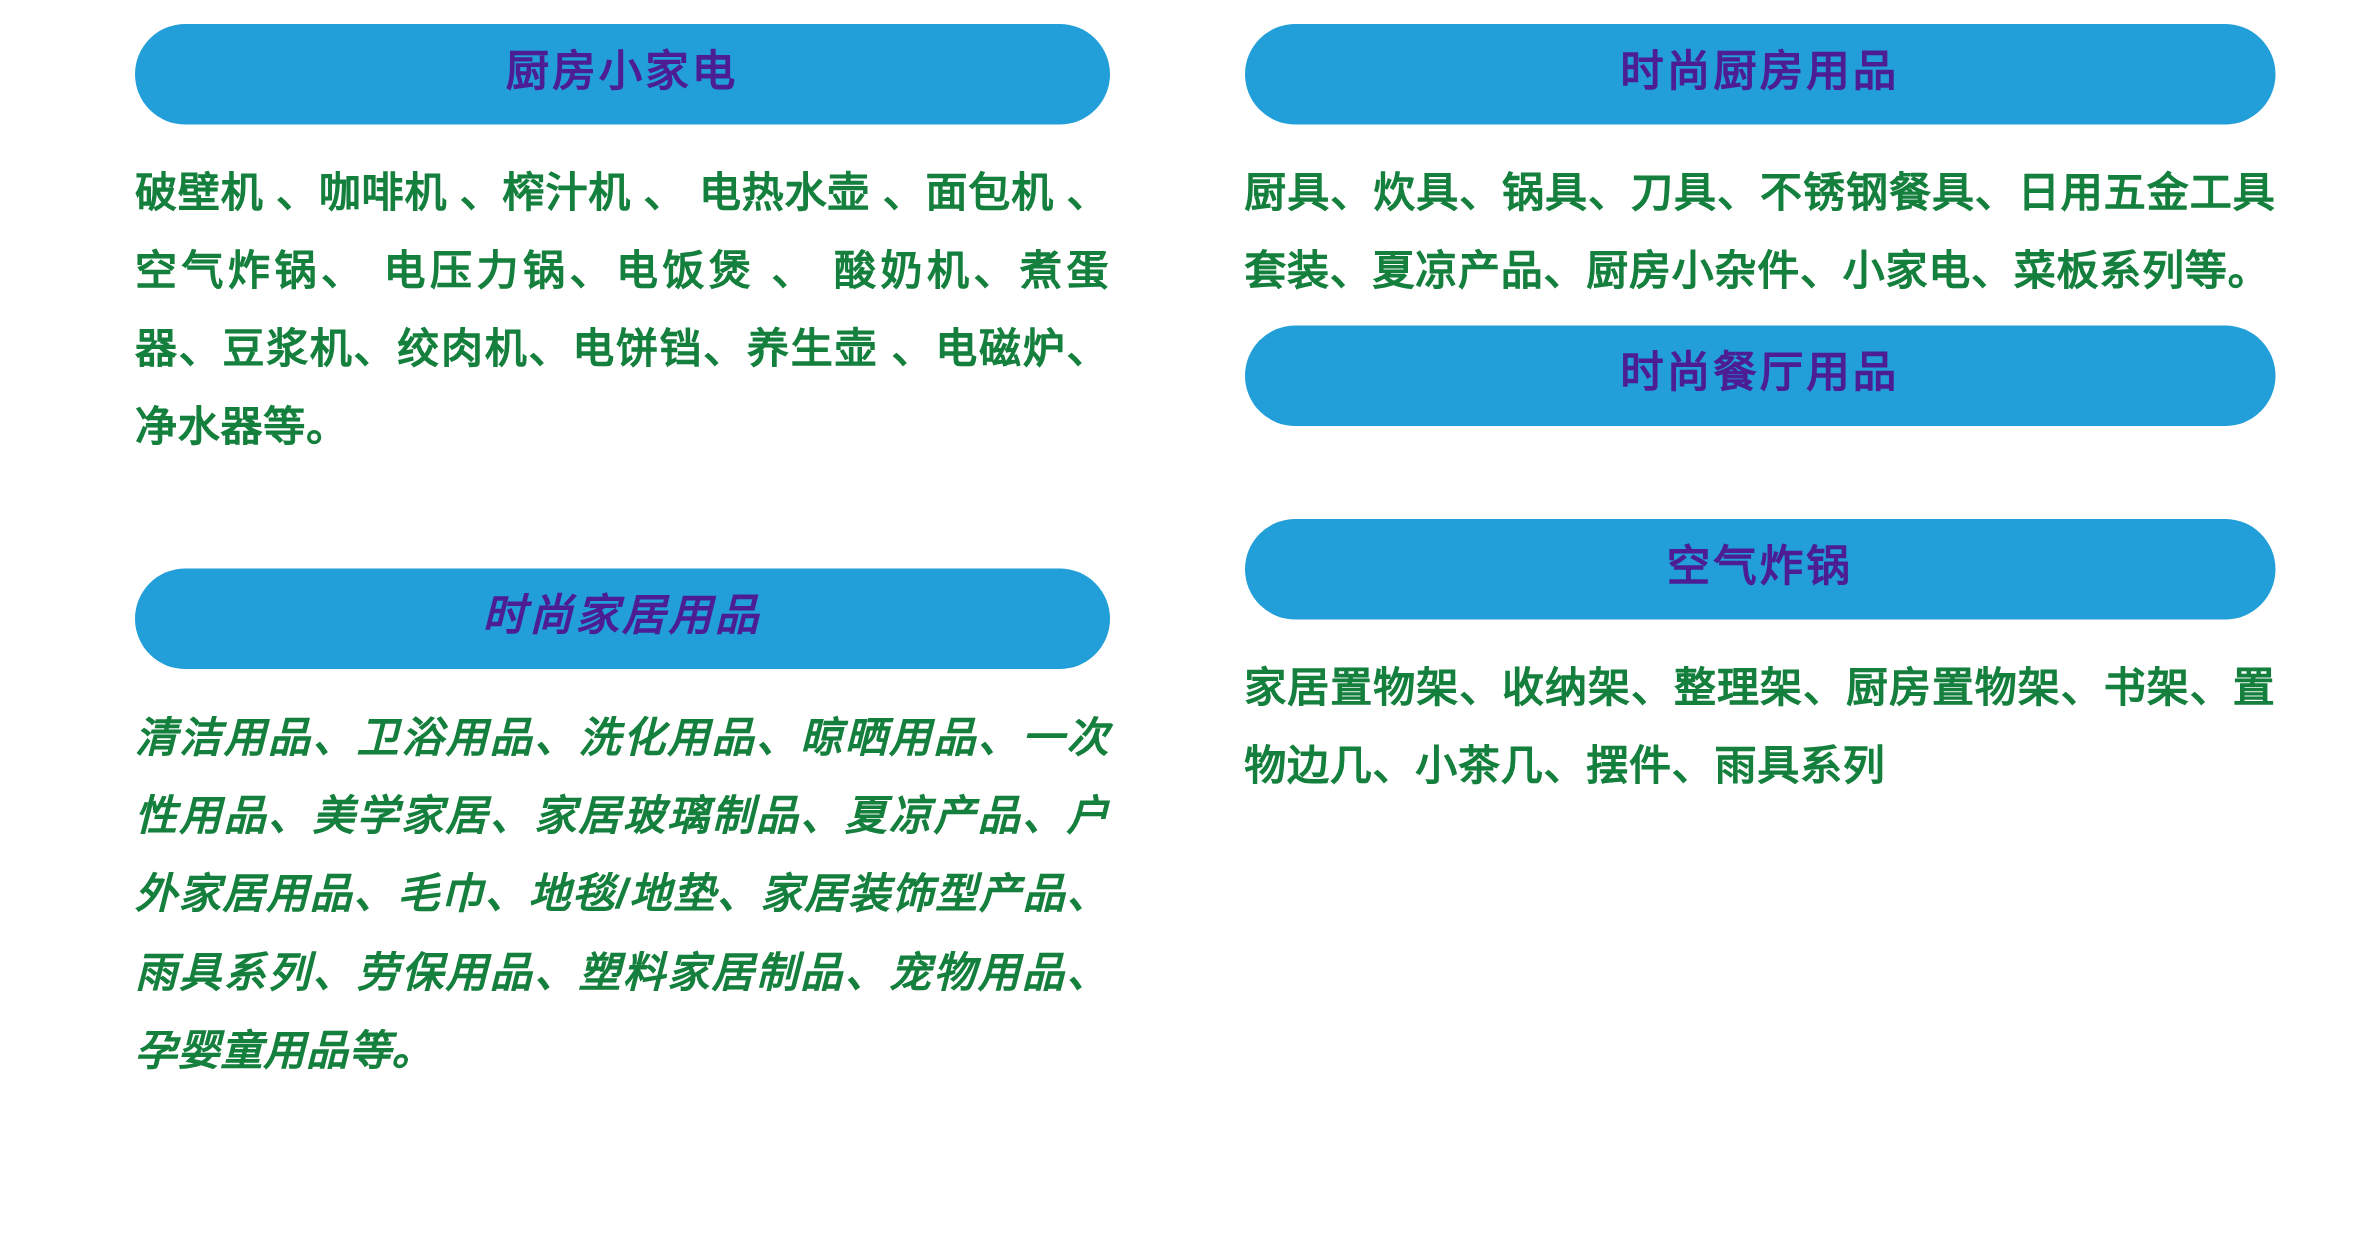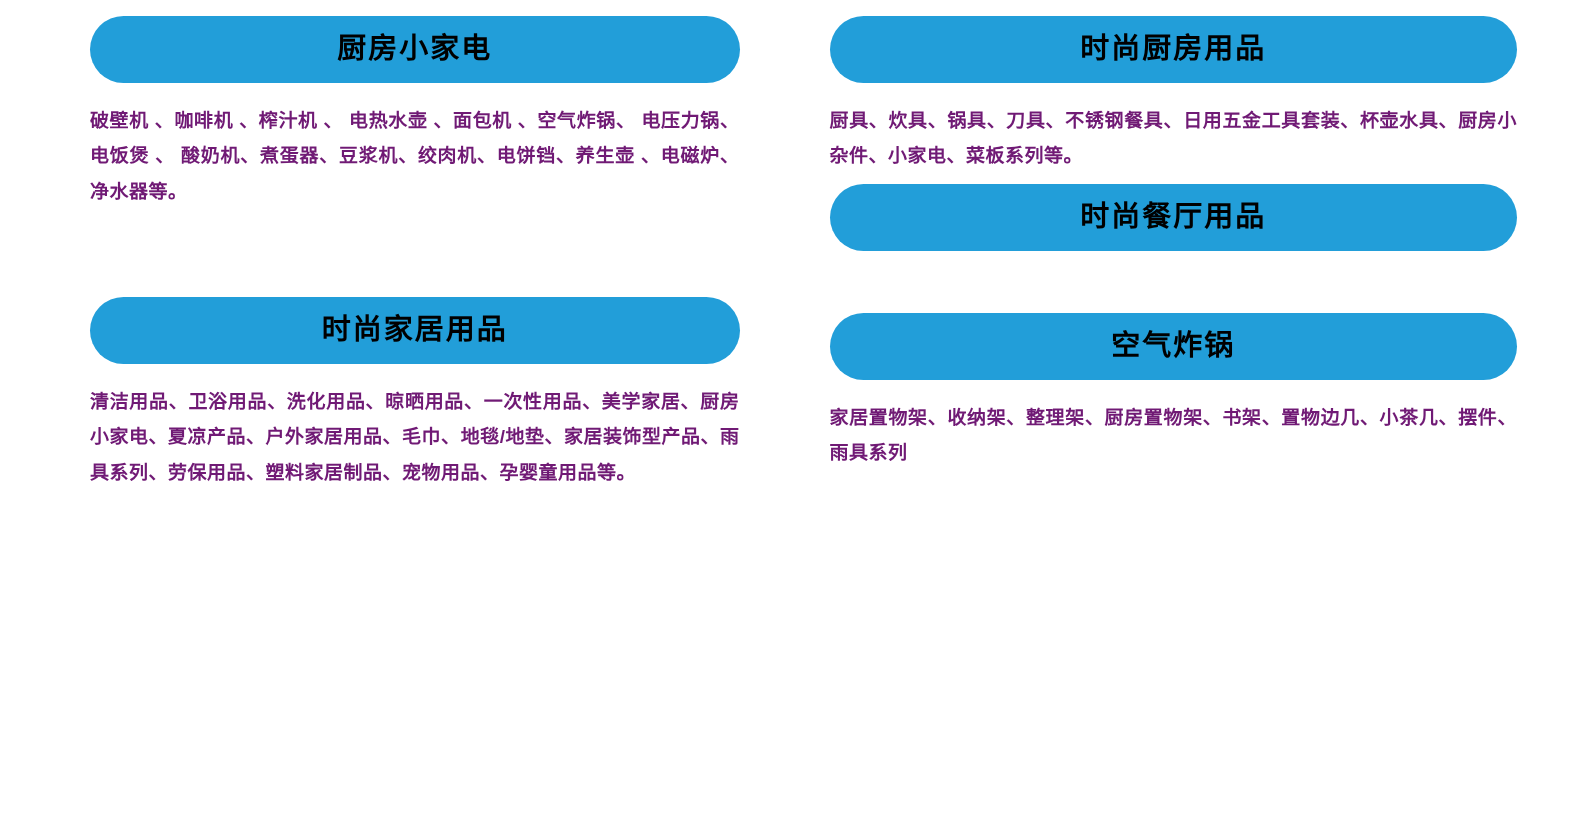--- a/index.html
+++ b/index.html
@@ -35,44 +35,44 @@
     padding-left: 38px;
     padding-right: 66px;
     padding-top: 16px;
   }
   .section {
     margin-bottom: 10px;
   }
   .pill {
     background: #229ed9;
     border-radius: 40px;
-    color: #000000;
+    color: #4c1d95;
     font-size: 29px;
     font-weight: bold;
     text-align: center;
     letter-spacing: 2px;
     line-height: 1;
     padding: 18px 10px 20px 10px;
     box-sizing: border-box;
     width: 100%;
   }
   .body-text {
-    color: #701a75;
-    font-size: 19px;
+    color: #15803d;
+    font-size: 28px;
     font-weight: bold;
     line-height: 1.86;
     text-align: justify;
     text-justify: inter-ideograph;
     letter-spacing: 0.5px;
     margin-top: 18px;
     word-break: break-all;
   }
   
   .sec-kitchen-appliance .body-text { margin-top: 20px; }
-  .sec-home-goods { margin-top: 88px; }
+  .sec-home-goods { margin-top: 68px; font-style: italic; }
   .sec-home-goods .body-text { margin-top: 20px; }
   .sec-kitchenware .body-text { margin-top: 20px; }
   .sec-dining { }
   .sec-dining .body-text { margin-top: 20px; }
   .sec-storage { margin-top: 62px; }
   .sec-storage .body-text { margin-top: 20px; }
 </style>
 </head>
 <body>
 
@@ -80,30 +80,30 @@
 
   <div class="column col-left">
 
     <div class="section sec-kitchen-appliance">
       <div class="pill">厨房小家电</div>
       <div class="body-text">破壁机 、咖啡机 、榨汁机 、 电热水壶 、面包机 、空气炸锅、 电压力锅、电饭煲 、 酸奶机、煮蛋器、豆浆机、绞肉机、电饼铛、养生壶 、电磁炉、净水器等。</div>
     </div>
 
     <div class="section sec-home-goods">
       <div class="pill">时尚家居用品</div>
-      <div class="body-text">清洁用品、卫浴用品、洗化用品、晾晒用品、一次性用品、美学家居、厨房小家电、夏凉产品、户外家居用品、毛巾、地毯/地垫、家居装饰型产品、雨具系列、劳保用品、塑料家居制品、宠物用品、孕婴童用品等。</div>
+      <div class="body-text">清洁用品、卫浴用品、洗化用品、晾晒用品、一次性用品、美学家居、家居玻璃制品、夏凉产品、户外家居用品、毛巾、地毯/地垫、家居装饰型产品、雨具系列、劳保用品、塑料家居制品、宠物用品、孕婴童用品等。</div>
     </div>
 
   </div>
 
   <div class="column col-right">
 
     <div class="section sec-kitchenware">
       <div class="pill">时尚厨房用品</div>
-      <div class="body-text">厨具、炊具、锅具、刀具、不锈钢餐具、日用五金工具套装、杯壶水具、厨房小杂件、小家电、菜板系列等。</div>
+      <div class="body-text">厨具、炊具、锅具、刀具、不锈钢餐具、日用五金工具套装、夏凉产品、厨房小杂件、小家电、菜板系列等。</div>
     </div>
 
     <div class="section sec-dining">
       <div class="pill">时尚餐厅用品</div>
     </div>
 
     <div class="section sec-storage">
       <div class="pill">空气炸锅</div>
       <div class="body-text">家居置物架、收纳架、整理架、厨房置物架、书架、置物边几、小茶几、摆件、雨具系列</div>
     </div>

